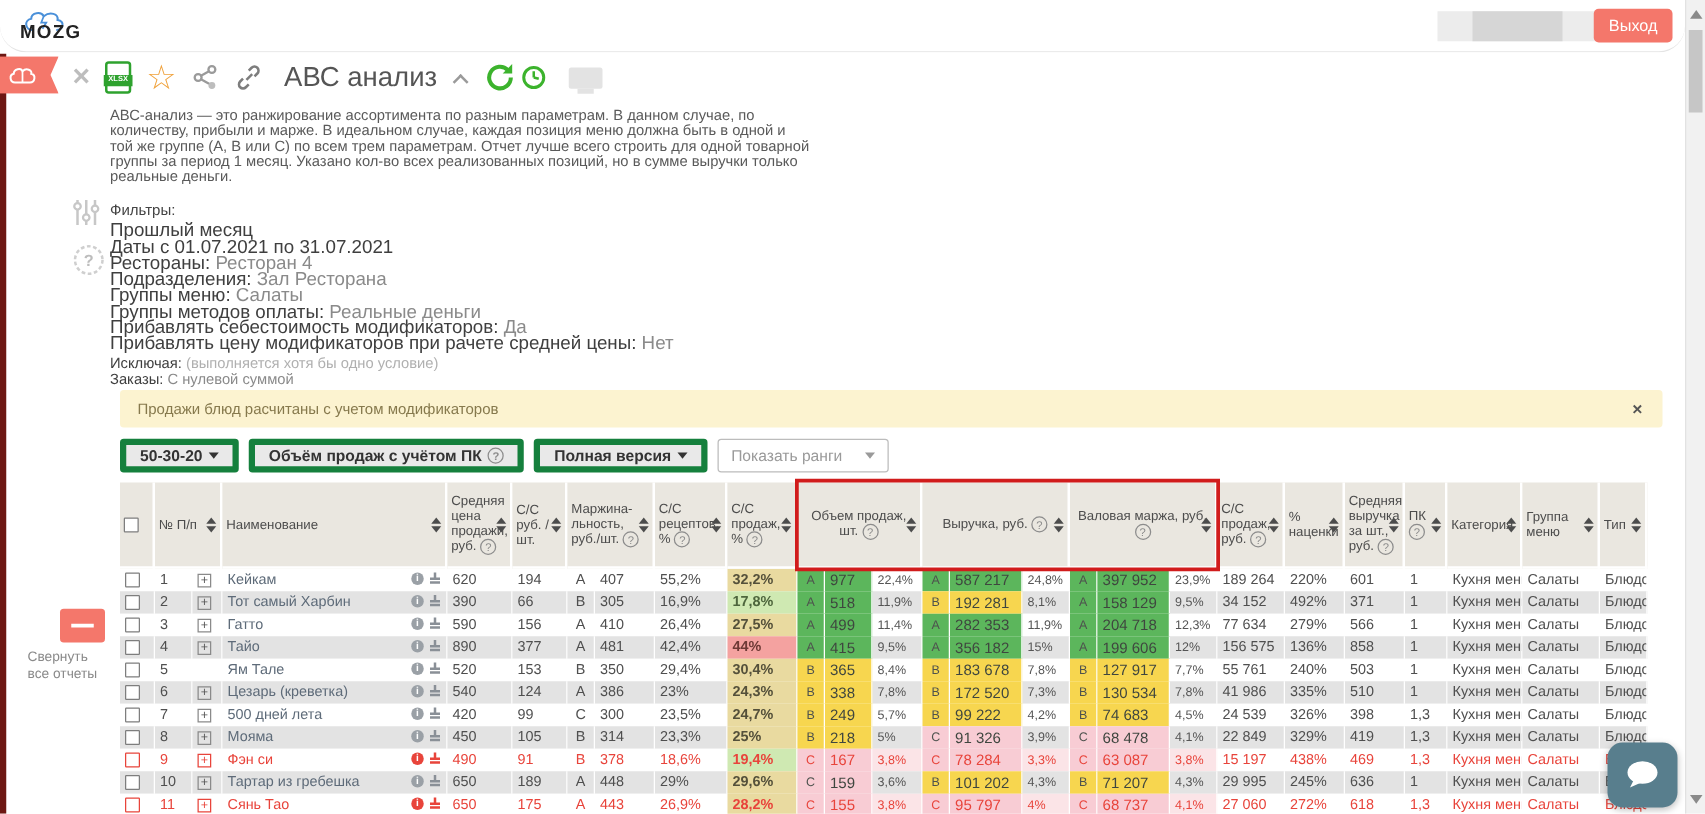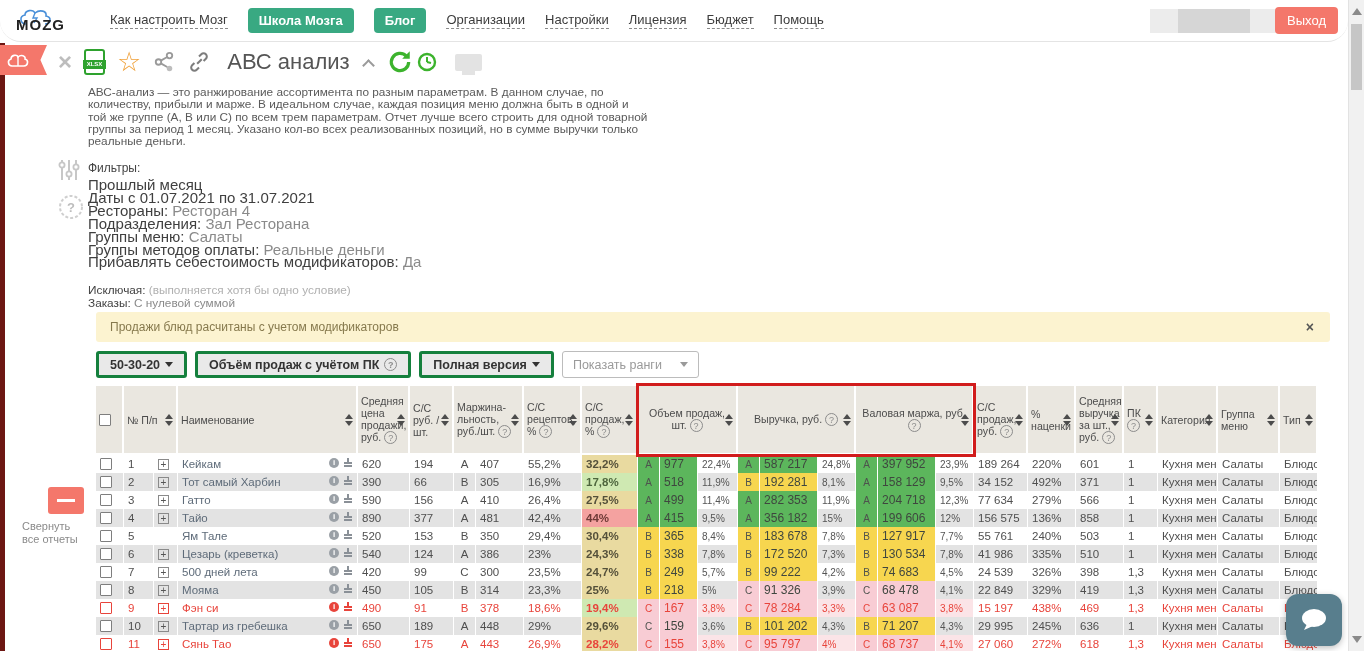--- a/index.html
+++ b/index.html
@@ -57,21 +57,21 @@
               font-size:9px; line-height:12px; text-align:center; color:#8c8c8c; vertical-align:middle; }
 
   
   #notice { position:absolute; left:96px; top:312px; width:1234px; height:30px; background:#fcf3d0;
             border-radius:3px; display:flex; align-items:center; font-size:12px; color:#86794d; }
   #notice .txt { margin-left:14px; }
   #notice .close { position:absolute; right:16px; color:#555; font-weight:bold; font-size:14px; cursor:pointer; }
 
   
   #controls { position:absolute; left:96px; top:351px; display:flex; gap:8px; align-items:center; }
-  .btn { background:#e9e9e9; border:3px solid #15803d; border-radius:3px; height:27px; padding:0 11px;
+  .btn { background:#e9e9e9; border:5px solid #15803d; border-radius:3px; height:27px; padding:0 11px;
          font-size:12.5px; font-weight:bold; color:#333; display:flex; align-items:center; gap:5px; cursor:pointer; white-space:nowrap; }
   .caret { width:0; height:0; border-left:4px solid transparent; border-right:4px solid transparent; border-top:5px solid #333; }
   .select-box { border:1px solid #bcbcbc; border-radius:3px; height:27px; padding:0 10px; font-size:12.5px;
                 color:#9a9a9a; display:flex; align-items:center; gap:18px; background:#fff; cursor:pointer; }
   .select-box .caret { border-top-color:#9a9a9a; }
 
   
   #collapse-btn { position:absolute; left:48px; top:487px; width:36px; height:27px; background:#f4776b;
                   border-radius:3px; cursor:pointer; }
   #collapse-btn::after { content:""; position:absolute; left:9px; top:12px; width:18px; height:3px; background:#fff; }
@@ -129,30 +129,20 @@
 <div id="stage">
 
   <div id="topbar">
     <div id="logo">
       <svg width="62" height="30" viewBox="0 0 62 30">
         <path d="M12 18 C6 18 5 10 11 9 C11 4 19 3 21 7 C26 3 33 5 32 10 C38 11 37 18 31 18" fill="none" stroke="#4a90d9" stroke-width="1.6"></path>
         <path d="M21 7 L19 12 L23 12 L20 17" fill="none" stroke="#4a90d9" stroke-width="1.4"></path>
         <text x="2" y="24" font-size="15" font-weight="bold" fill="#222" font-family="Liberation Sans, sans-serif" letter-spacing="1">MOZG</text>
       </svg>
     </div>
-    <div id="top-nav">
-        <span class="nav-link">Как настроить Мозг</span>
-        <span class="nav-btn">Школа Мозга</span>
-        <span class="nav-btn">Блог</span>
-        <span class="nav-link">Организации</span>
-        <span class="nav-link">Настройки</span>
-        <span class="nav-link">Лицензия</span>
-        <span class="nav-link">Бюджет</span>
-        <span class="nav-link">Помощь</span>
-      </div>
     <div id="redacted">
         <span class="dark"></span>
       </div>
     <div class="logout">Выход</div>
   </div>
 
   <div id="left-strip"></div>
   <div id="flag-tab">
     <svg width="26" height="20" viewBox="0 0 26 20" style="margin-left:5px">
       <path d="M7 16 C3 16 2 10 6 9 C6 5 12 4 13 7 C16 4 21 6 20 9 C24 10 23 16 19 16 Z" fill="none" stroke="#fff" stroke-width="1.6"></path>
@@ -210,20 +200,21 @@
   </div>
   <div id="filters-head">Фильтры:</div>
   <div id="filter-lines">
       <div class="filter-line"><span class="fl-label">Прошлый месяц</span></div>
       <div class="filter-line"><span class="fl-label">Даты с 01.07.2021 по 31.07.2021</span></div>
       <div class="filter-line"><span class="fl-label">Рестораны:</span><span class="fl-value"> Ресторан 4</span></div>
       <div class="filter-line"><span class="fl-label">Подразделения:</span><span class="fl-value"> Зал Ресторана</span></div>
       <div class="filter-line"><span class="fl-label">Группы меню:</span><span class="fl-value"> Салаты</span></div>
       <div class="filter-line"><span class="fl-label">Группы методов оплаты:</span><span class="fl-value"> Реальные деньги</span></div>
       <div class="filter-line"><span class="fl-label">Прибавлять себестоимость модификаторов:</span><span class="fl-value"> Да</span></div>
+      <div class="filter-line"><span class="fl-label">Прибавлять цену модификаторов при рачете средней цены:</span><span class="fl-value"> Нет</span></div>
     </div>
   <div id="excluding">
     <span class="fl-label">Исключая:</span>
     <span class="muted">(выполняется хотя бы одно условие)</span>
   </div>
   <div id="orders">
     <span class="fl-label">Заказы:</span>
     <span class="fl-value">С нулевой суммой</span>
   </div>
 

